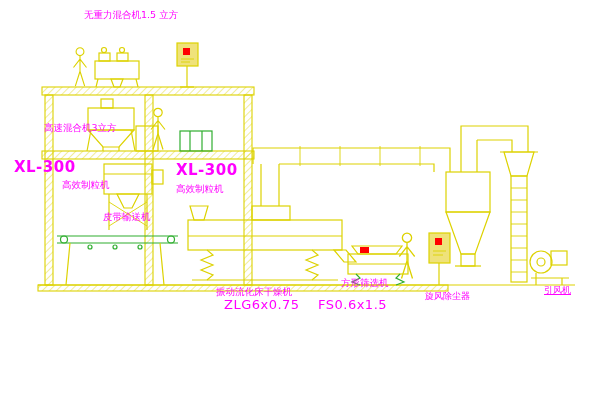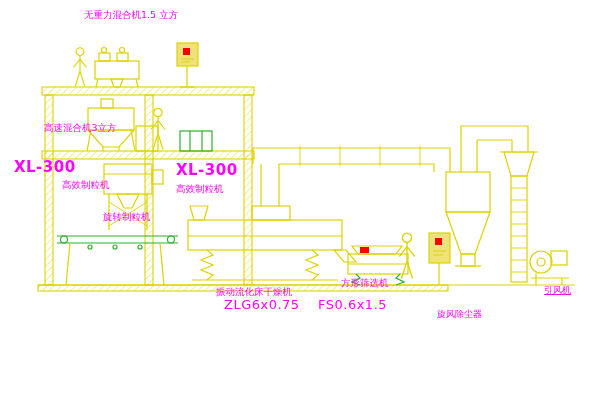--- a/index.html
+++ b/index.html
@@ -192,21 +192,21 @@
     </g>
   </svg>
 
 
   <div class="lbl sm" style="left:84px;  top:10px;text-align:center;">无重力混合机1.5 立方</div>
   <div class="lbl sm" style="left:44px;  top:110px;margin-top:13px;">高速混合机3立方</div>
   <div class="lbl big" style="left:14px;  top:160px;">XL-300</div>
   <div class="lbl sm" style="left:14px;  top:180px;margin-left:48px;">高效制粒机</div>
   <div class="lbl big" style="left:176px; top:163px;">XL-300</div>
   <div class="lbl sm" style="left:176px; top:184px;">高效制粒机</div>
-  <div class="lbl sm" style="left:103px; top:212px;">旋转制粒机</div>
+  <div class="lbl sm" style="left:103px; top:212px;">皮带输送机</div>
   <div class="lbl sm" style="left:216px; top:287px;">振动流化床干燥机</div>
   <div class="lbl md" style="left:224px; top:298px;">ZLG6x0.75</div>
   <div class="lbl sm" style="left:341px; top:278px;">方形筛选机</div>
   <div class="lbl md" style="left:318px; top:298px;">FS0.6x1.5</div>
-  <div class="lbl xs" style="left:437px; top:292px;margin-top:18px;">旋风除尘器</div>
+  <div class="lbl xs" style="left:425px; top:292px;">旋风除尘器</div>
   <div class="lbl xs" style="left:544px; top:286px;text-decoration:underline;">引风机</div>
 
 </div>
 
 </body></html>

